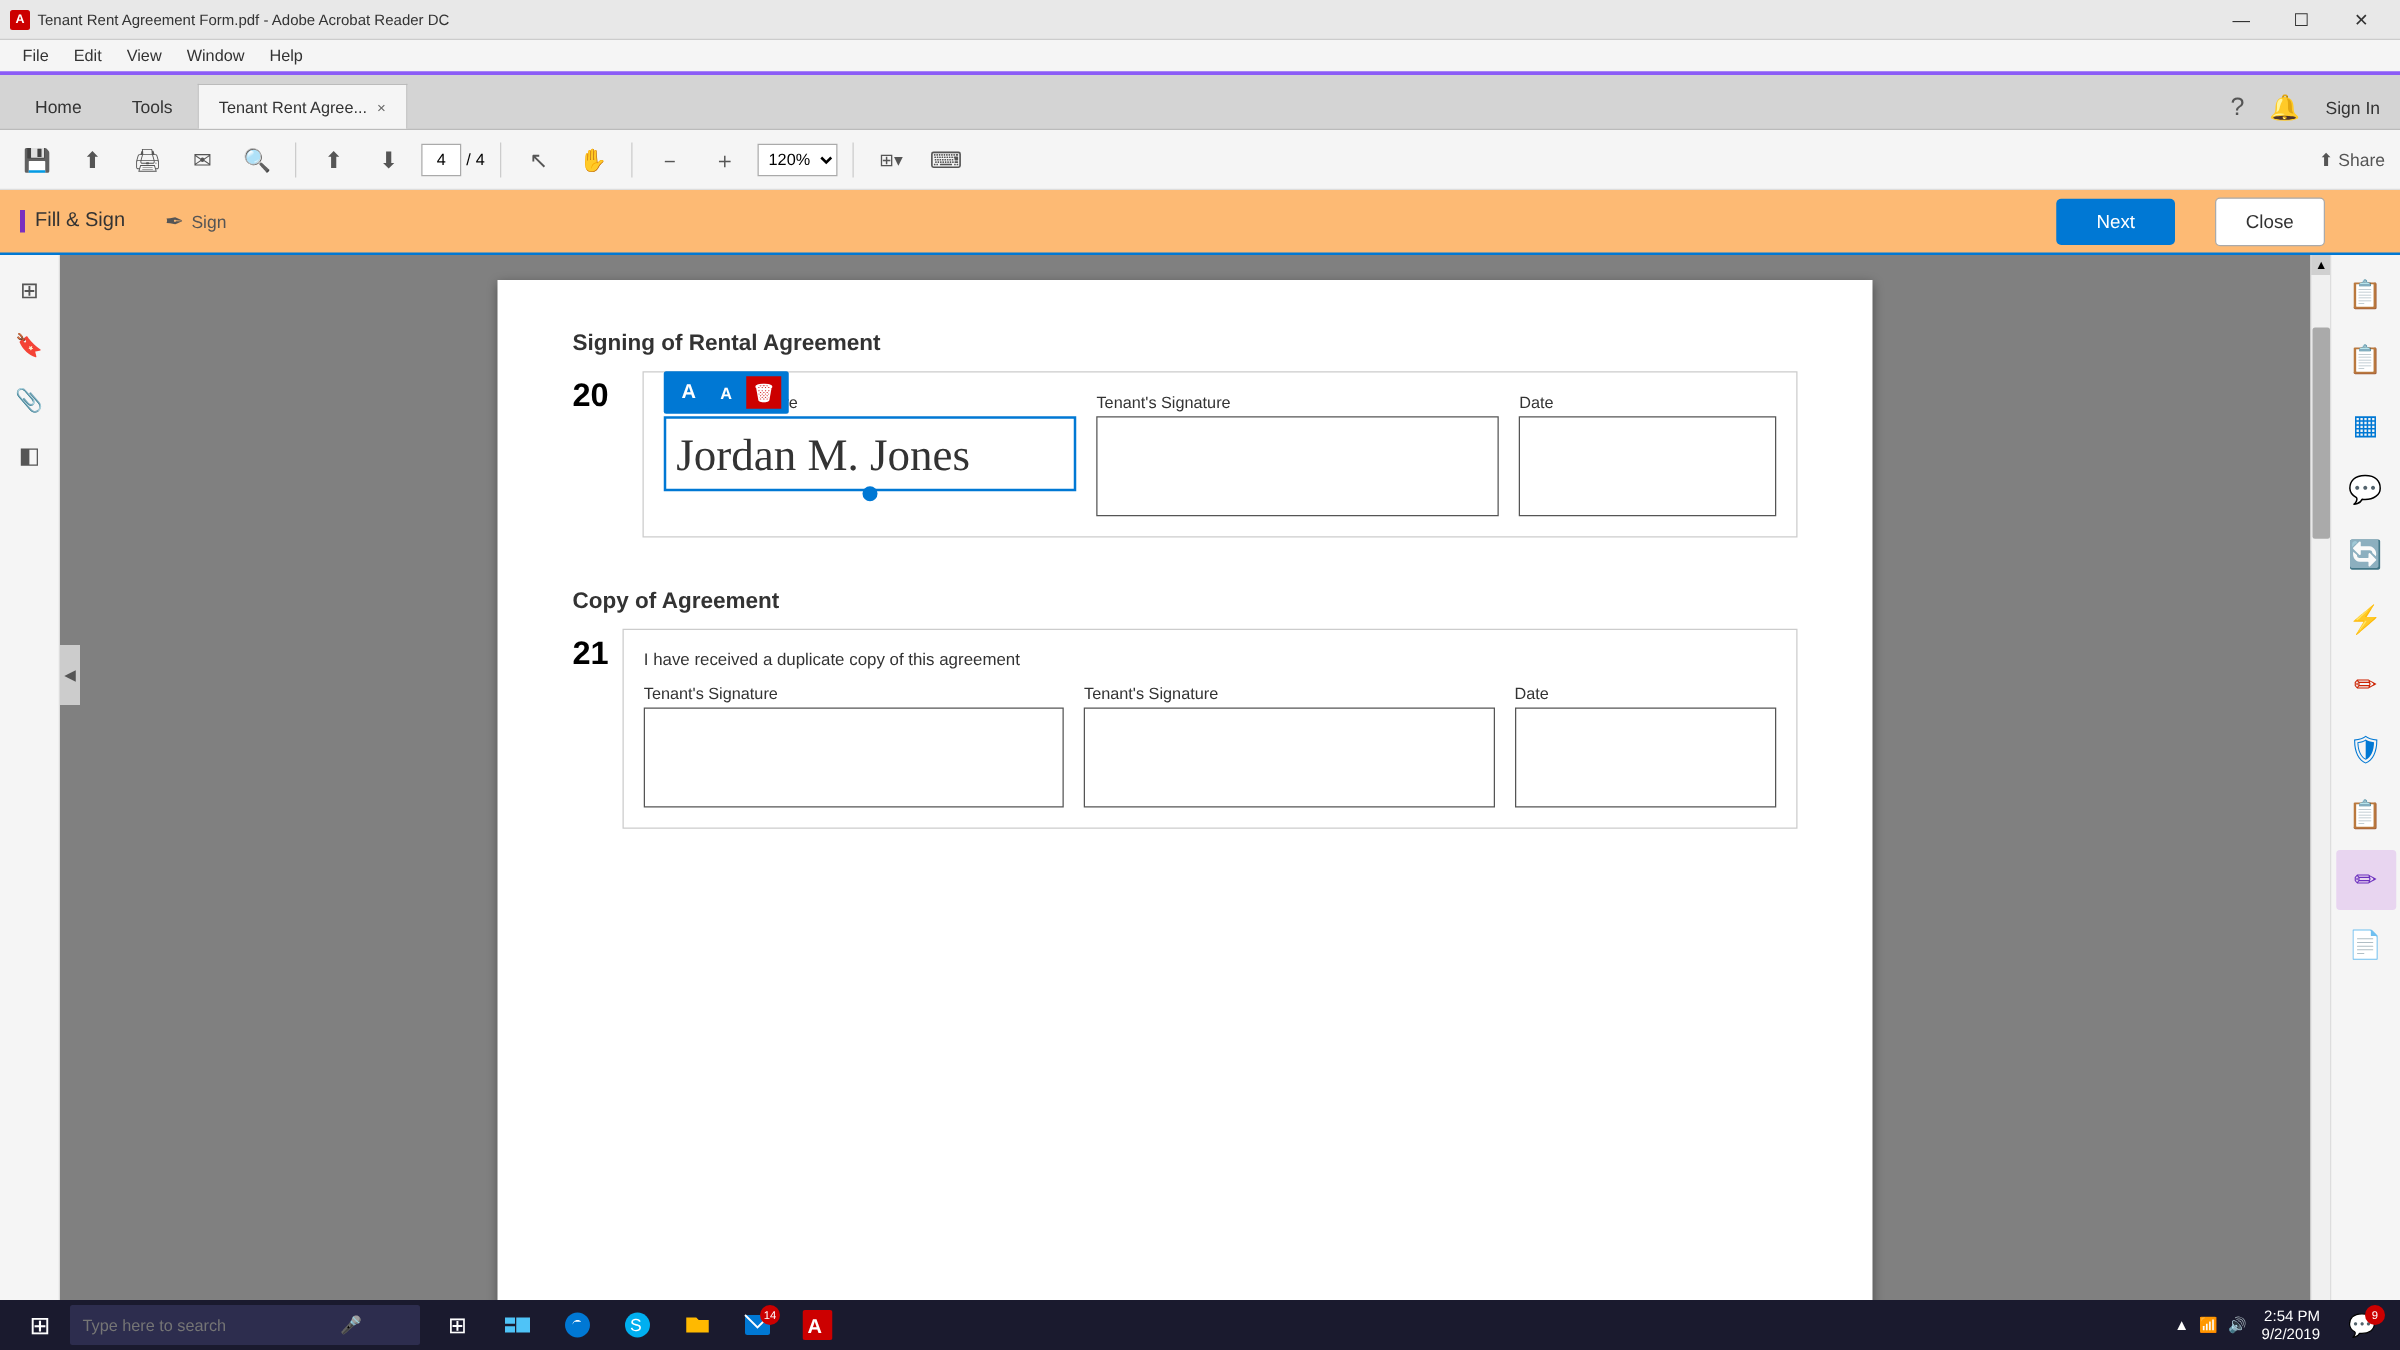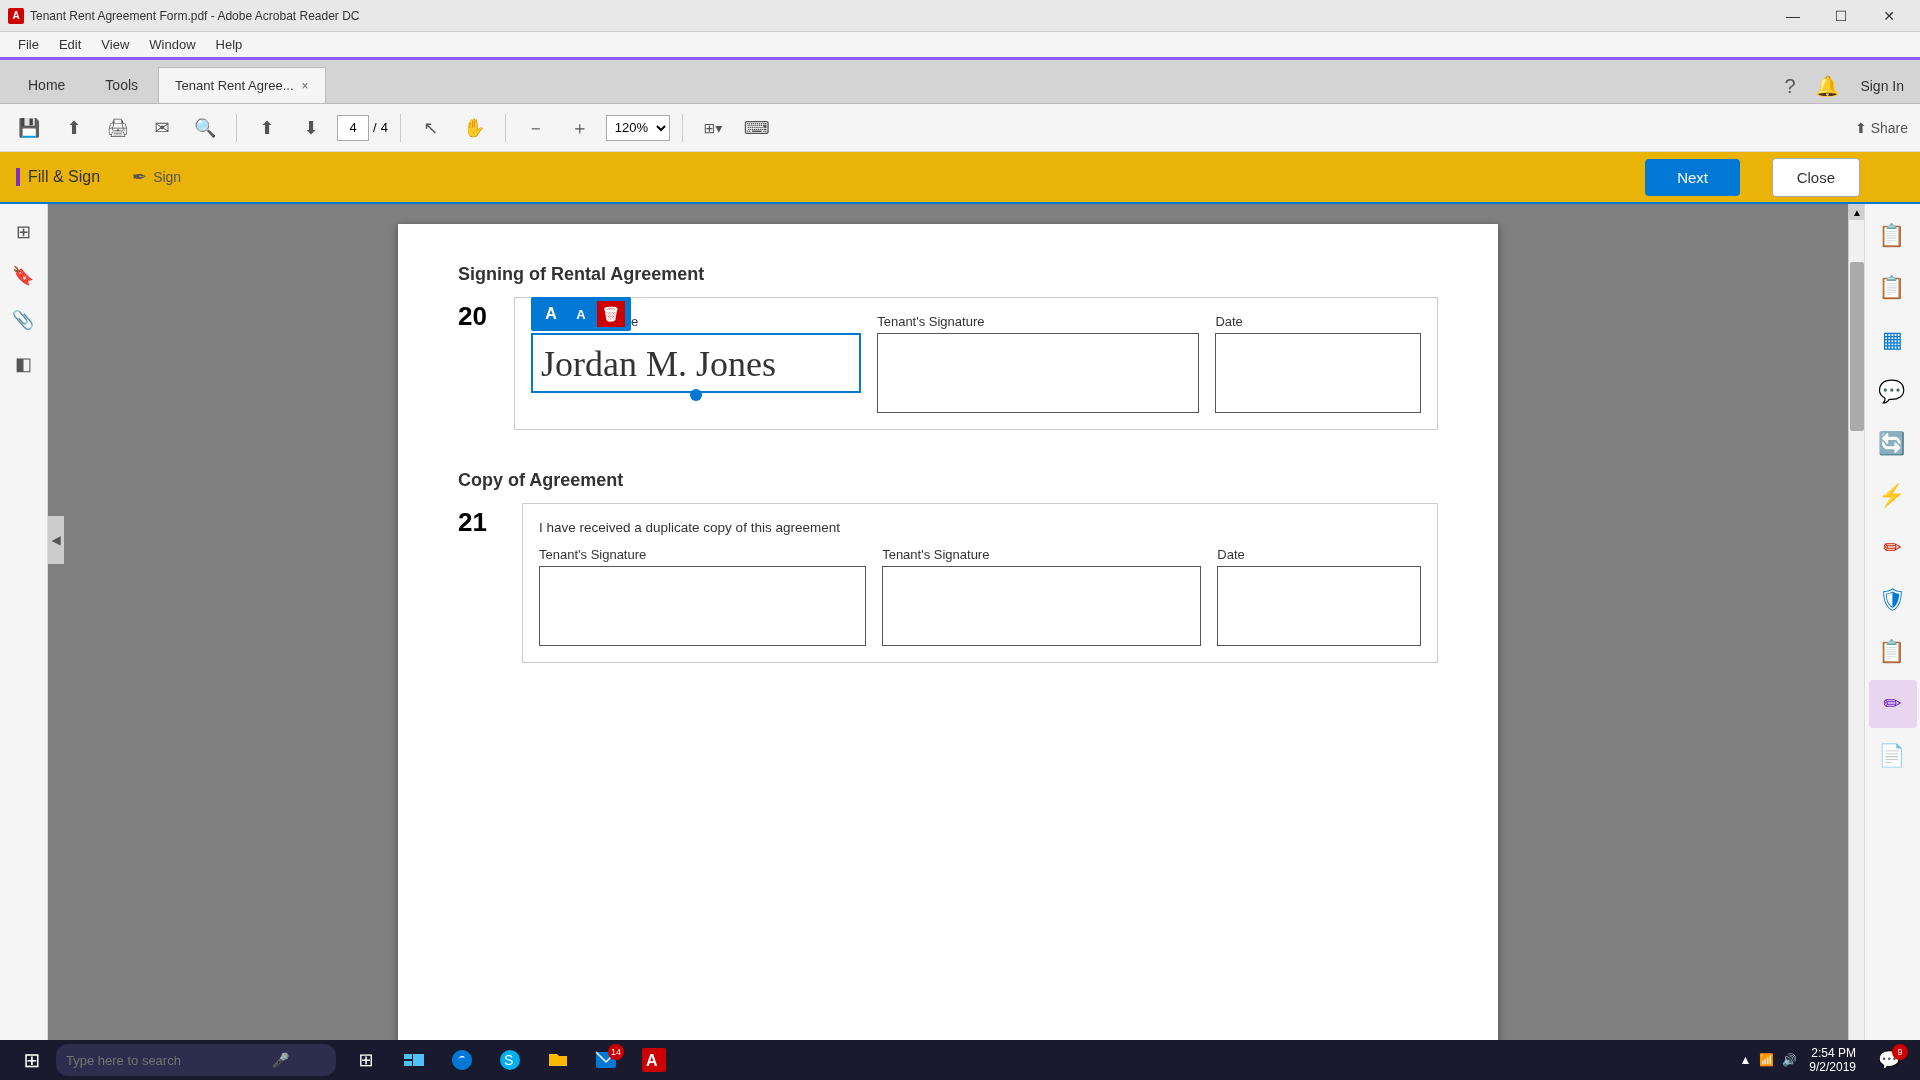--- a/index.html
+++ b/index.html
@@ -55,21 +55,21 @@
       cursor: pointer; display: flex; align-items: center; justify-content: center;
       border-radius: 3px; font-size: 18px; color: #555;
     }
     .tool-separator { width: 1px; height: 28px; background: #ccc; margin: 0 4px; }
     .page-nav { display: flex; align-items: center; gap: 4px; font-size: 13px; }
     .page-input { width: 32px; height: 26px; border: 1px solid #aaa; text-align: center; font-size: 13px; }
     .zoom-select { height: 26px; border: 1px solid #aaa; font-size: 13px; padding: 0 4px; background: white; }
 
     
     .fill-sign-bar {
-      width: 100%; height: 52px; background: #eab308;
+      width: 100%; height: 52px; background: #fdba74;
       display: flex; align-items: center;
       padding: 0 16px; border-bottom: 2px solid #0078d4;
       position: relative;
     }
     .fill-sign-label {
       font-size: 16px; font-weight: 500; color: #333;
       border-left: 4px solid #7b2fbe; padding-left: 8px; margin-right: 32px;
     }
     .sign-btn-area { display: flex; align-items: center; gap: 6px; cursor: pointer; color: #555; font-size: 14px; }
     .fill-sign-next {
@@ -164,21 +164,21 @@
     .disclaimer-title { font-size: 16px; font-weight: bold; text-align: center; margin-bottom: 8px; }
     .disclaimer-text { font-size: 12px; color: #333; }
 
     
     .taskbar {
       position: fixed; bottom: 0; left: 0; width: 1920px; height: 40px;
       background: #1a1a2e; display: flex; align-items: center;
       padding: 0 8px; z-index: 100;
     }
     .start-btn { width: 48px; height: 40px; display: flex; align-items: center; justify-content: center; cursor: pointer; color: white; font-size: 20px; }
-    .search-box { display: flex; align-items: center; background: #2d2d4e; border-radius: 12px; padding: 4px 10px; gap: 6px; width: 280px; height: 32px; }
+    .search-box { display: flex; align-items: center; background: #2d2d4e; border-radius: 2px; padding: 4px 10px; gap: 6px; width: 280px; height: 32px; }
     .search-box input { background: transparent; border: none; color: white; font-size: 13px; outline: none; width: 200px; }
     .mic-icon { color: #aaa; font-size: 14px; }
     .taskbar-apps { display: flex; align-items: center; gap: 4px; margin-left: 8px; }
     .taskbar-app { width: 44px; height: 40px; display: flex; align-items: center; justify-content: center; cursor: pointer; position: relative; }
     .taskbar-right { margin-left: auto; display: flex; align-items: center; gap: 12px; color: white; font-size: 12px; }
     .taskbar-badge {
       position: absolute; top: 4px; right: 4px;
       background: #cc0000; color: white; border-radius: 50%;
       width: 16px; height: 16px; font-size: 9px;
       display: flex; align-items: center; justify-content: center;
@@ -332,21 +332,21 @@
             <div class="sig-col-3">
               <div class="sig-label">Date</div>
               <div class="sig-box sig-box-wide"></div>
             </div>
           </div>
         </div>
       </div>
 
       <h2 class="section-header">Copy of Agreement</h2>
 
-      <div style="display:flex;gap:28px;align-items:flex-start;margin-bottom:20px;">
+      <div style="display:flex;gap:4px;align-items:flex-start;margin-bottom:20px;">
         <div class="section-num">21</div>
         <div class="section-box" style="flex:1;">
           <p class="content-text">I have received a duplicate copy of this agreement</p>
           <div class="sig-cols">
             <div class="sig-col-1">
               <div class="sig-label">Tenant's Signature</div>
               <div class="sig-box sig-box-wide"></div>
             </div>
             <div class="sig-col-2">
               <div class="sig-label">Tenant's Signature</div>

